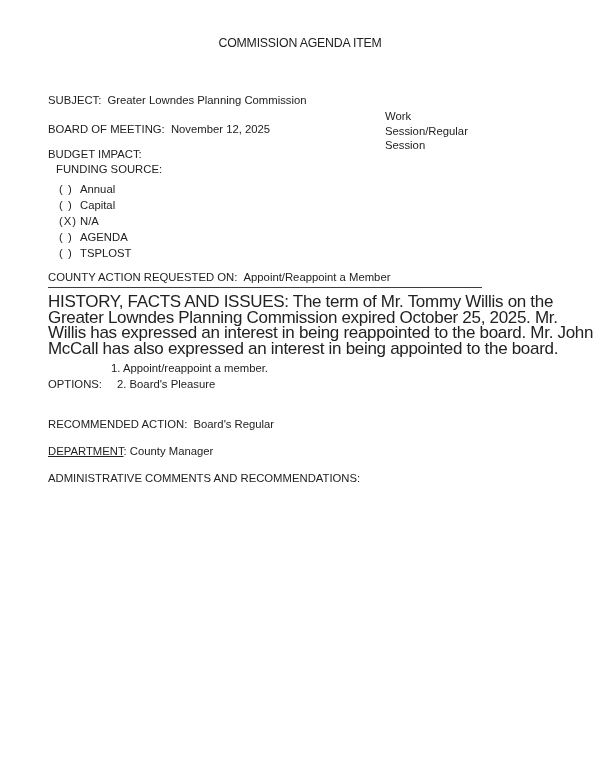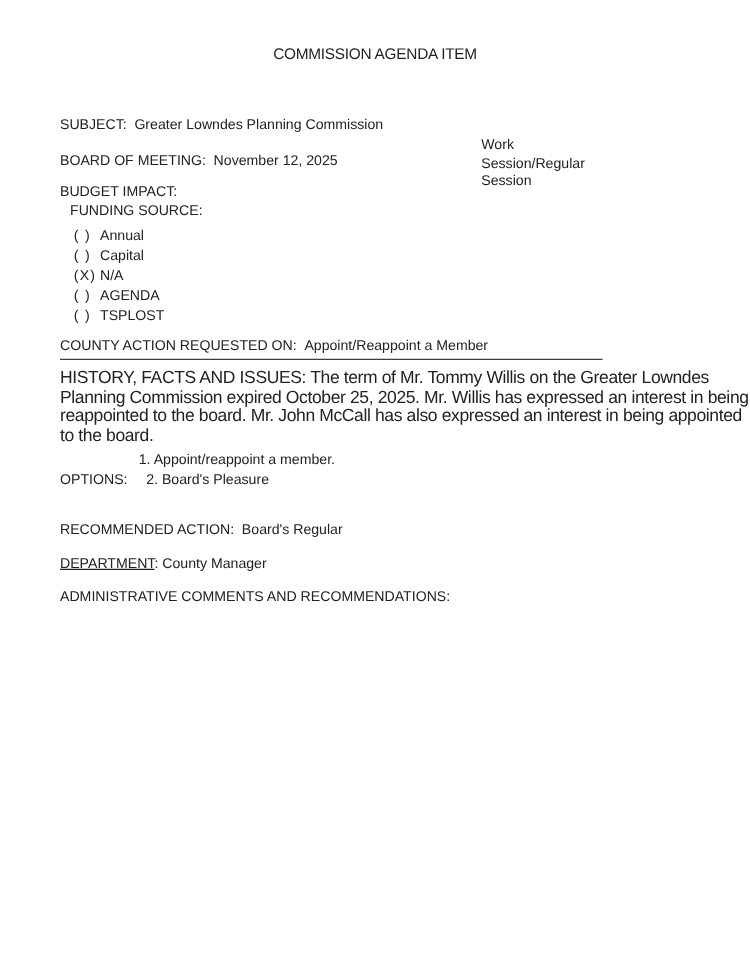--- a/index.html
+++ b/index.html
@@ -44,21 +44,21 @@
     left: 36px; top: 259px;
     width: 434px;
     padding-bottom: 4px;
     border-bottom: 1.5px solid #3c3c3c;
     white-space: nowrap;
   }
 
   .history {
     left: 36px; top: 282px;
     width: 551px;
-    font-size: 14px;
+    font-size: 17px;
     letter-spacing: -0.3px;
     line-height: 15.7px;
   }
 
   .options { left: 36px; top: 349px; display: flex; line-height: 15.5px; align-items: flex-end; }
   .options-label { margin-right: 9px; }
   .option-line-2 { margin-left: 6px; }
 
   .recommended { left: 36px; top: 406px; }
 

